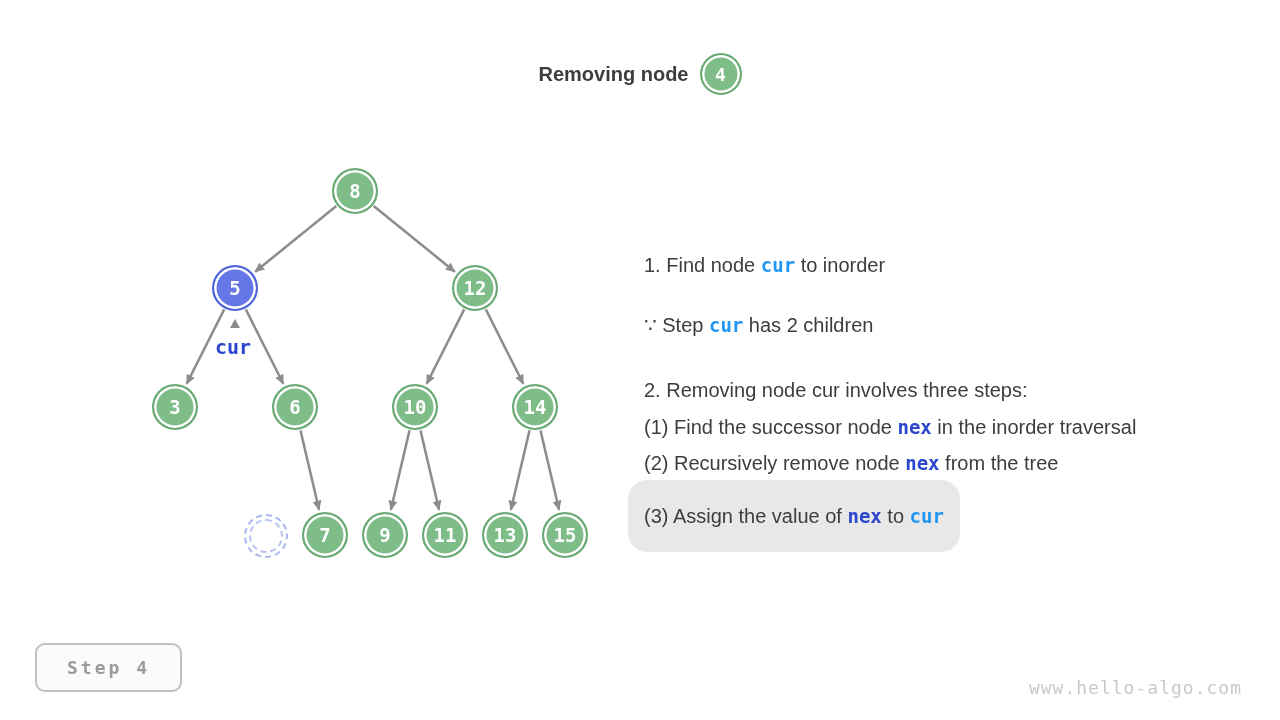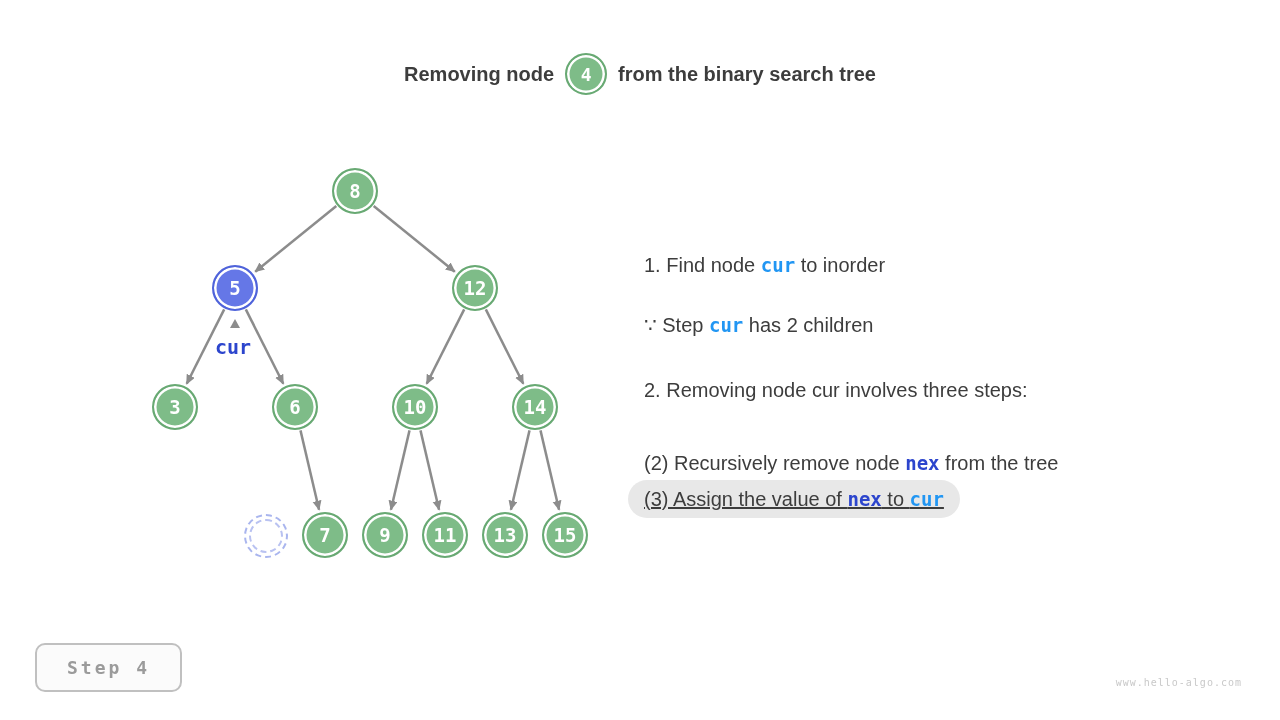--- a/index.html
+++ b/index.html
@@ -54,45 +54,44 @@
     font-size:20px;color:#3d3d3d;line-height:28px;
   }
   .note-line .tok{font-family:"DejaVu Sans Mono", monospace;font-weight:700;font-size:19px;}
   .note-line .tok.cur{color:#2196f3;}
   .note-line .tok.nex{color:#2c45cd;}
   .note-line.l0{top:251px;}
   .note-line.l1{top:311px;}
   .note-line.l2{top:376px;text-align:center;}
   .note-line.l3{top:413px;}
   .note-line.l4{top:449px;}
-  .note-line.l5{top:480px;left:628px;background:#e8e8e8;border-radius:19px;padding:5px 16px;text-decoration:underline;}
+  .note-line.l5{top:480px;left:628px;background:#e8e8e8;border-radius:19px;padding:22px 16px;}
   
   .step-badge{
     position:absolute;left:35px;top:643px;width:147px;height:49px;box-sizing:border-box;
     border:2px solid #c0c0c0;border-radius:10px;background:#fbfbfb;
     display:flex;align-items:center;justify-content:center;
     font-family:"DejaVu Sans Mono", monospace;font-size:18px;font-weight:700;
     letter-spacing:3px;color:#9b9b9b;
   }
   .watermark{
     position:absolute;right:38px;top:677px;
-    font-family:"DejaVu Sans Mono", monospace;font-size:10px;letter-spacing:1px;color:#c9c9c9;
+    font-family:"DejaVu Sans Mono", monospace;font-size:18px;letter-spacing:1px;color:#c9c9c9;
   }
 </style>
 </head>
 <body>
 
 <div class="stage">
 
   <div class="title">
     <span>Removing node</span>
     <span class="title-node">
       <span>4</span>
     </span>
-    <span>from the binary search tree</span>
   </div>
 
   <svg class="edges" width="1280" height="720">
     <defs>
       <marker id="arrow" markerUnits="userSpaceOnUse" markerWidth="11" markerHeight="10" refX="9" refY="4.5" orient="auto">
         <path d="M0,0 L10,4.5 L0,9 Z" fill="#8c8c8c"></path>
       </marker>
     </defs>
     <g id="edge-group">
         <line x1="336.33526147533235" y1="206.0873303074397" x2="255.22013340172327" y2="271.6553921669404" stroke="#8c8c8c" stroke-width="2.5" marker-end="url(#arrow)"></line>
@@ -124,20 +123,21 @@
       <div class="tree-node green" style="left: 482px; top: 512px;">13</div>
       <div class="tree-node green" style="left: 542px; top: 512px;">15</div>
       <div class="cur-caret" style="left: 230px; top: 319px;"></div>
       <div class="cur-label" style="left: 193px; top: 335px;">cur</div>
     </div>
 
   <div class="notes" id="notes">
       <div class="note-line l0"><span>1. Find node </span><span class="tok cur">cur</span><span> to inorder</span></div>
       <div class="note-line l1"><span>∵ Step </span><span class="tok cur">cur</span><span> has 2 children</span></div>
       <div class="note-line l2"><span>2. Removing node cur involves three steps:</span></div>
+      <div class="note-line l3"><span>(1) Find the successor node </span><span class="tok nex">nex</span><span> in the inorder traversal</span></div>
       <div class="note-line l4"><span>(2) Recursively remove node </span><span class="tok nex">nex</span><span> from the tree</span></div>
       <div class="note-line l5 highlight"><span>(3) Assign the value of </span><span class="tok nex">nex</span><span> to </span><span class="tok cur">cur</span></div>
     </div>
 
   <div class="step-badge">
     <span>Step 4</span>
   </div>
 
   <div class="watermark">www.hello-algo.com</div>
 

